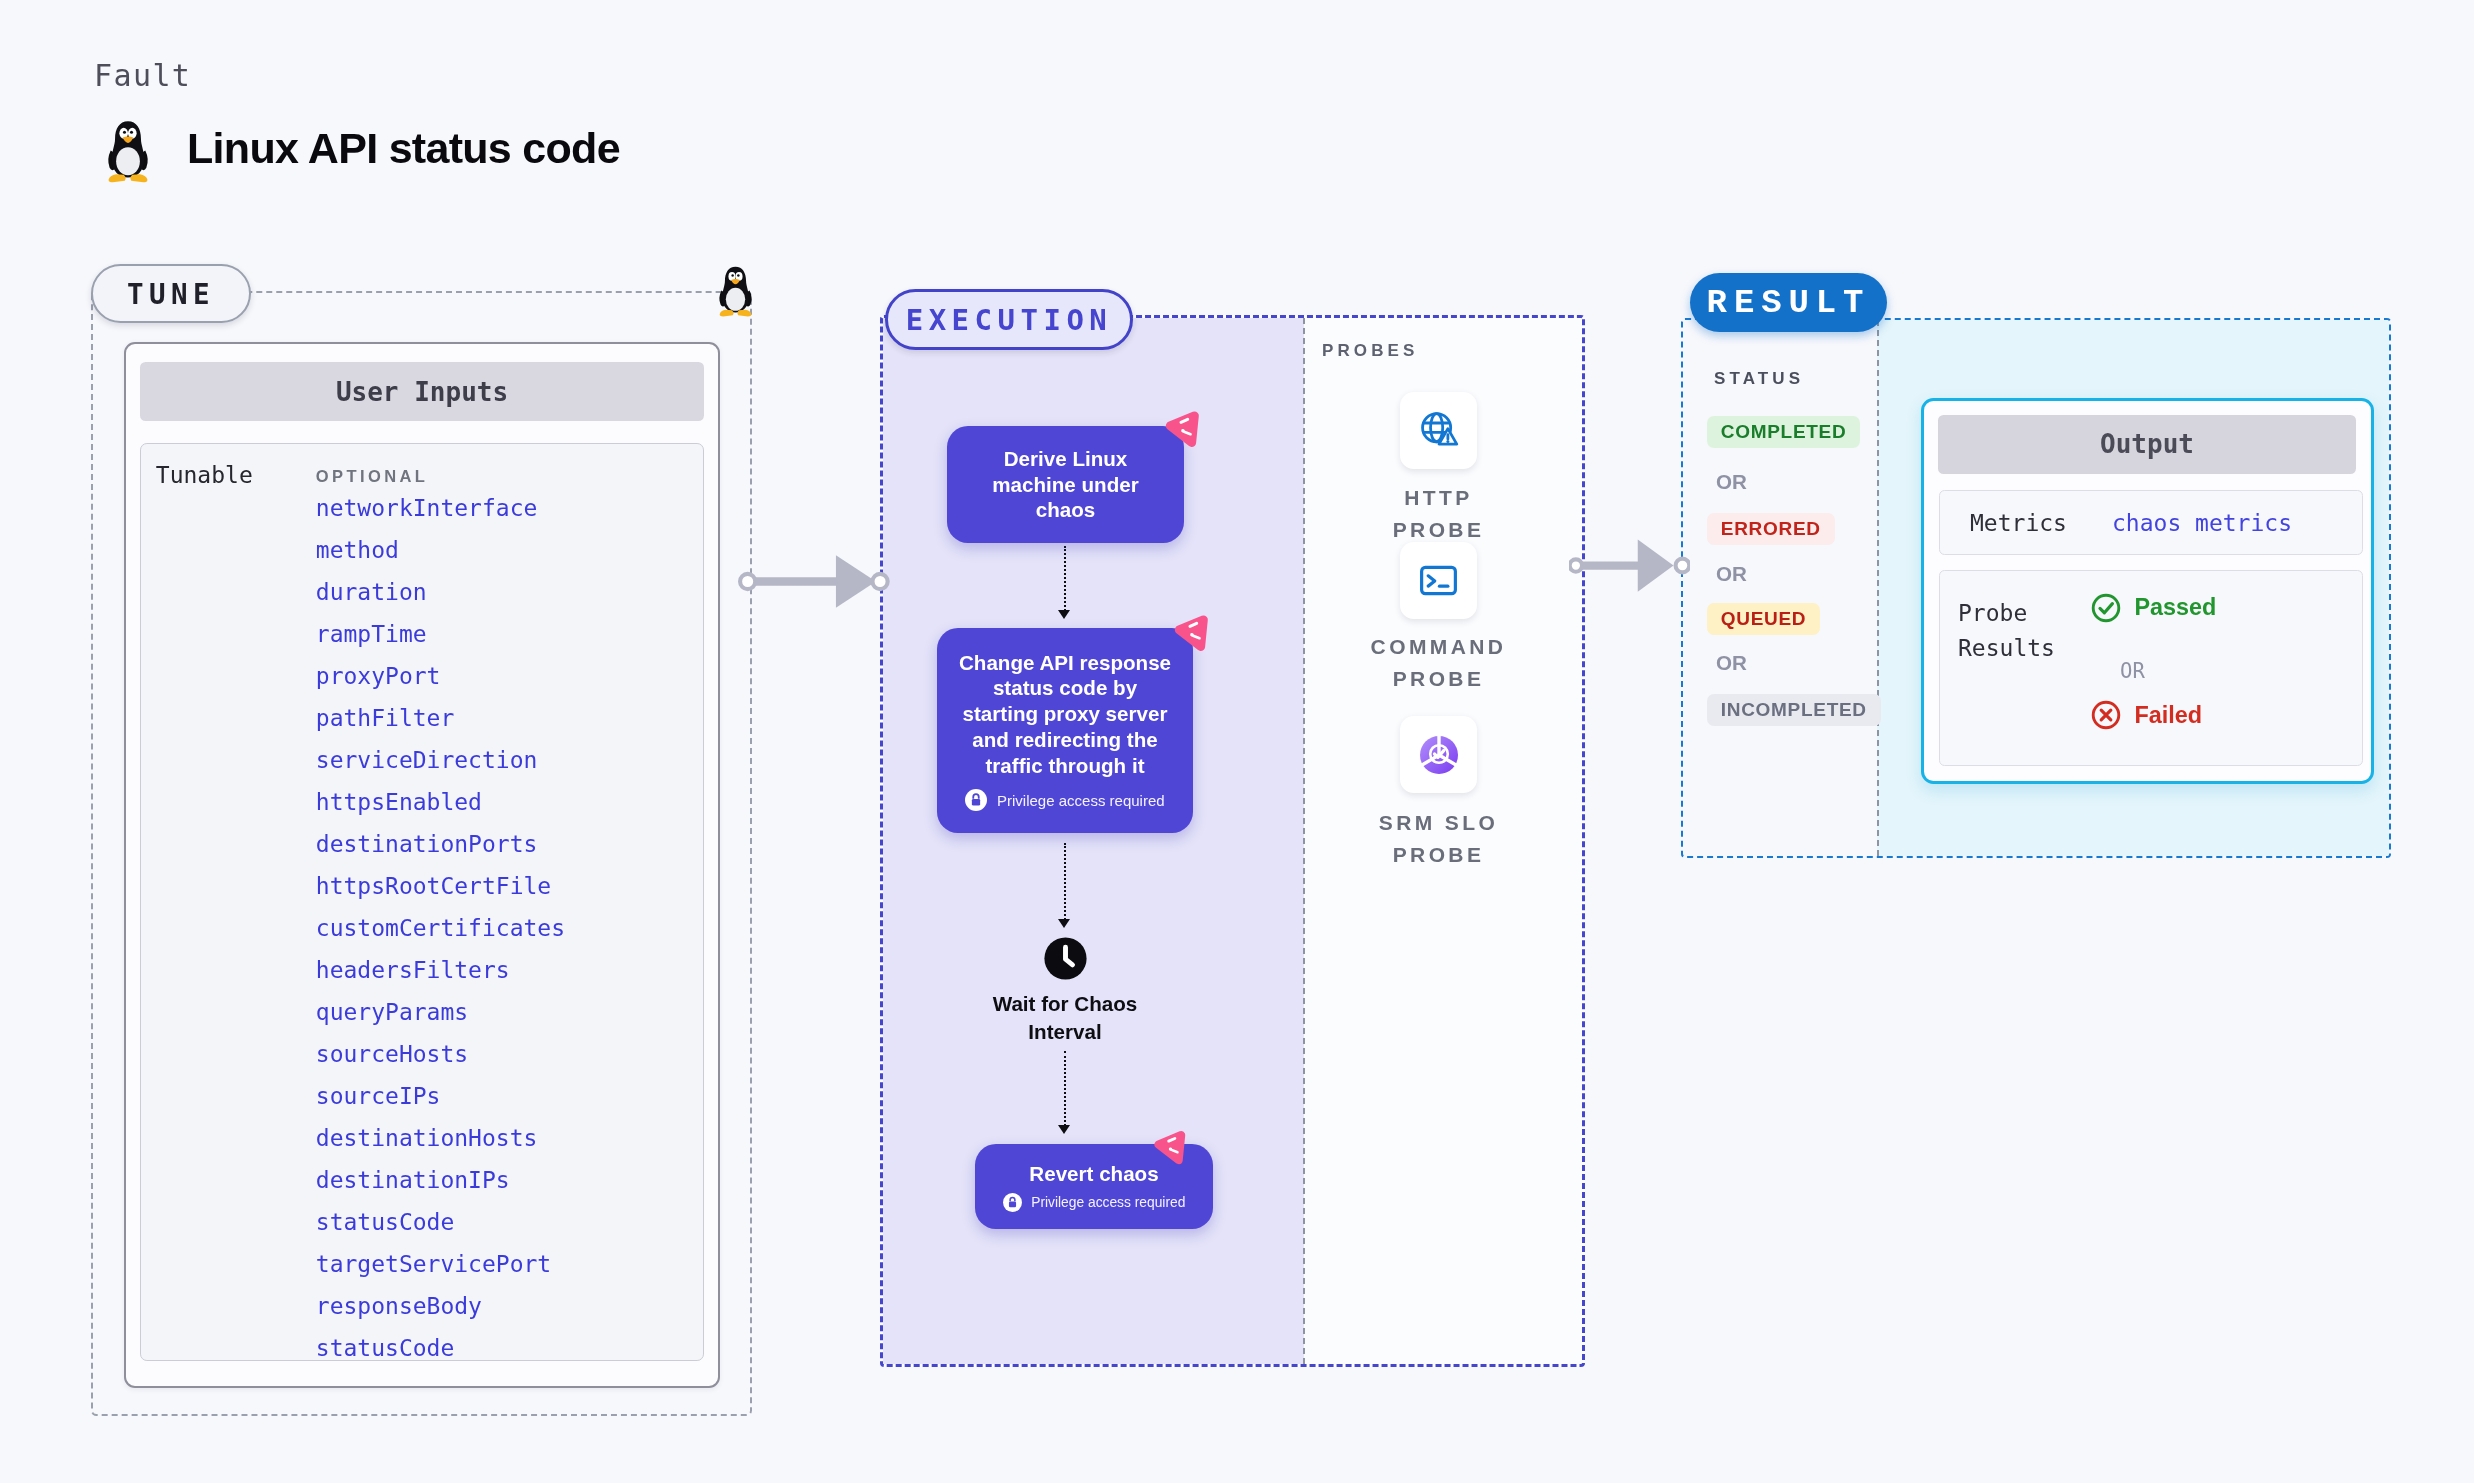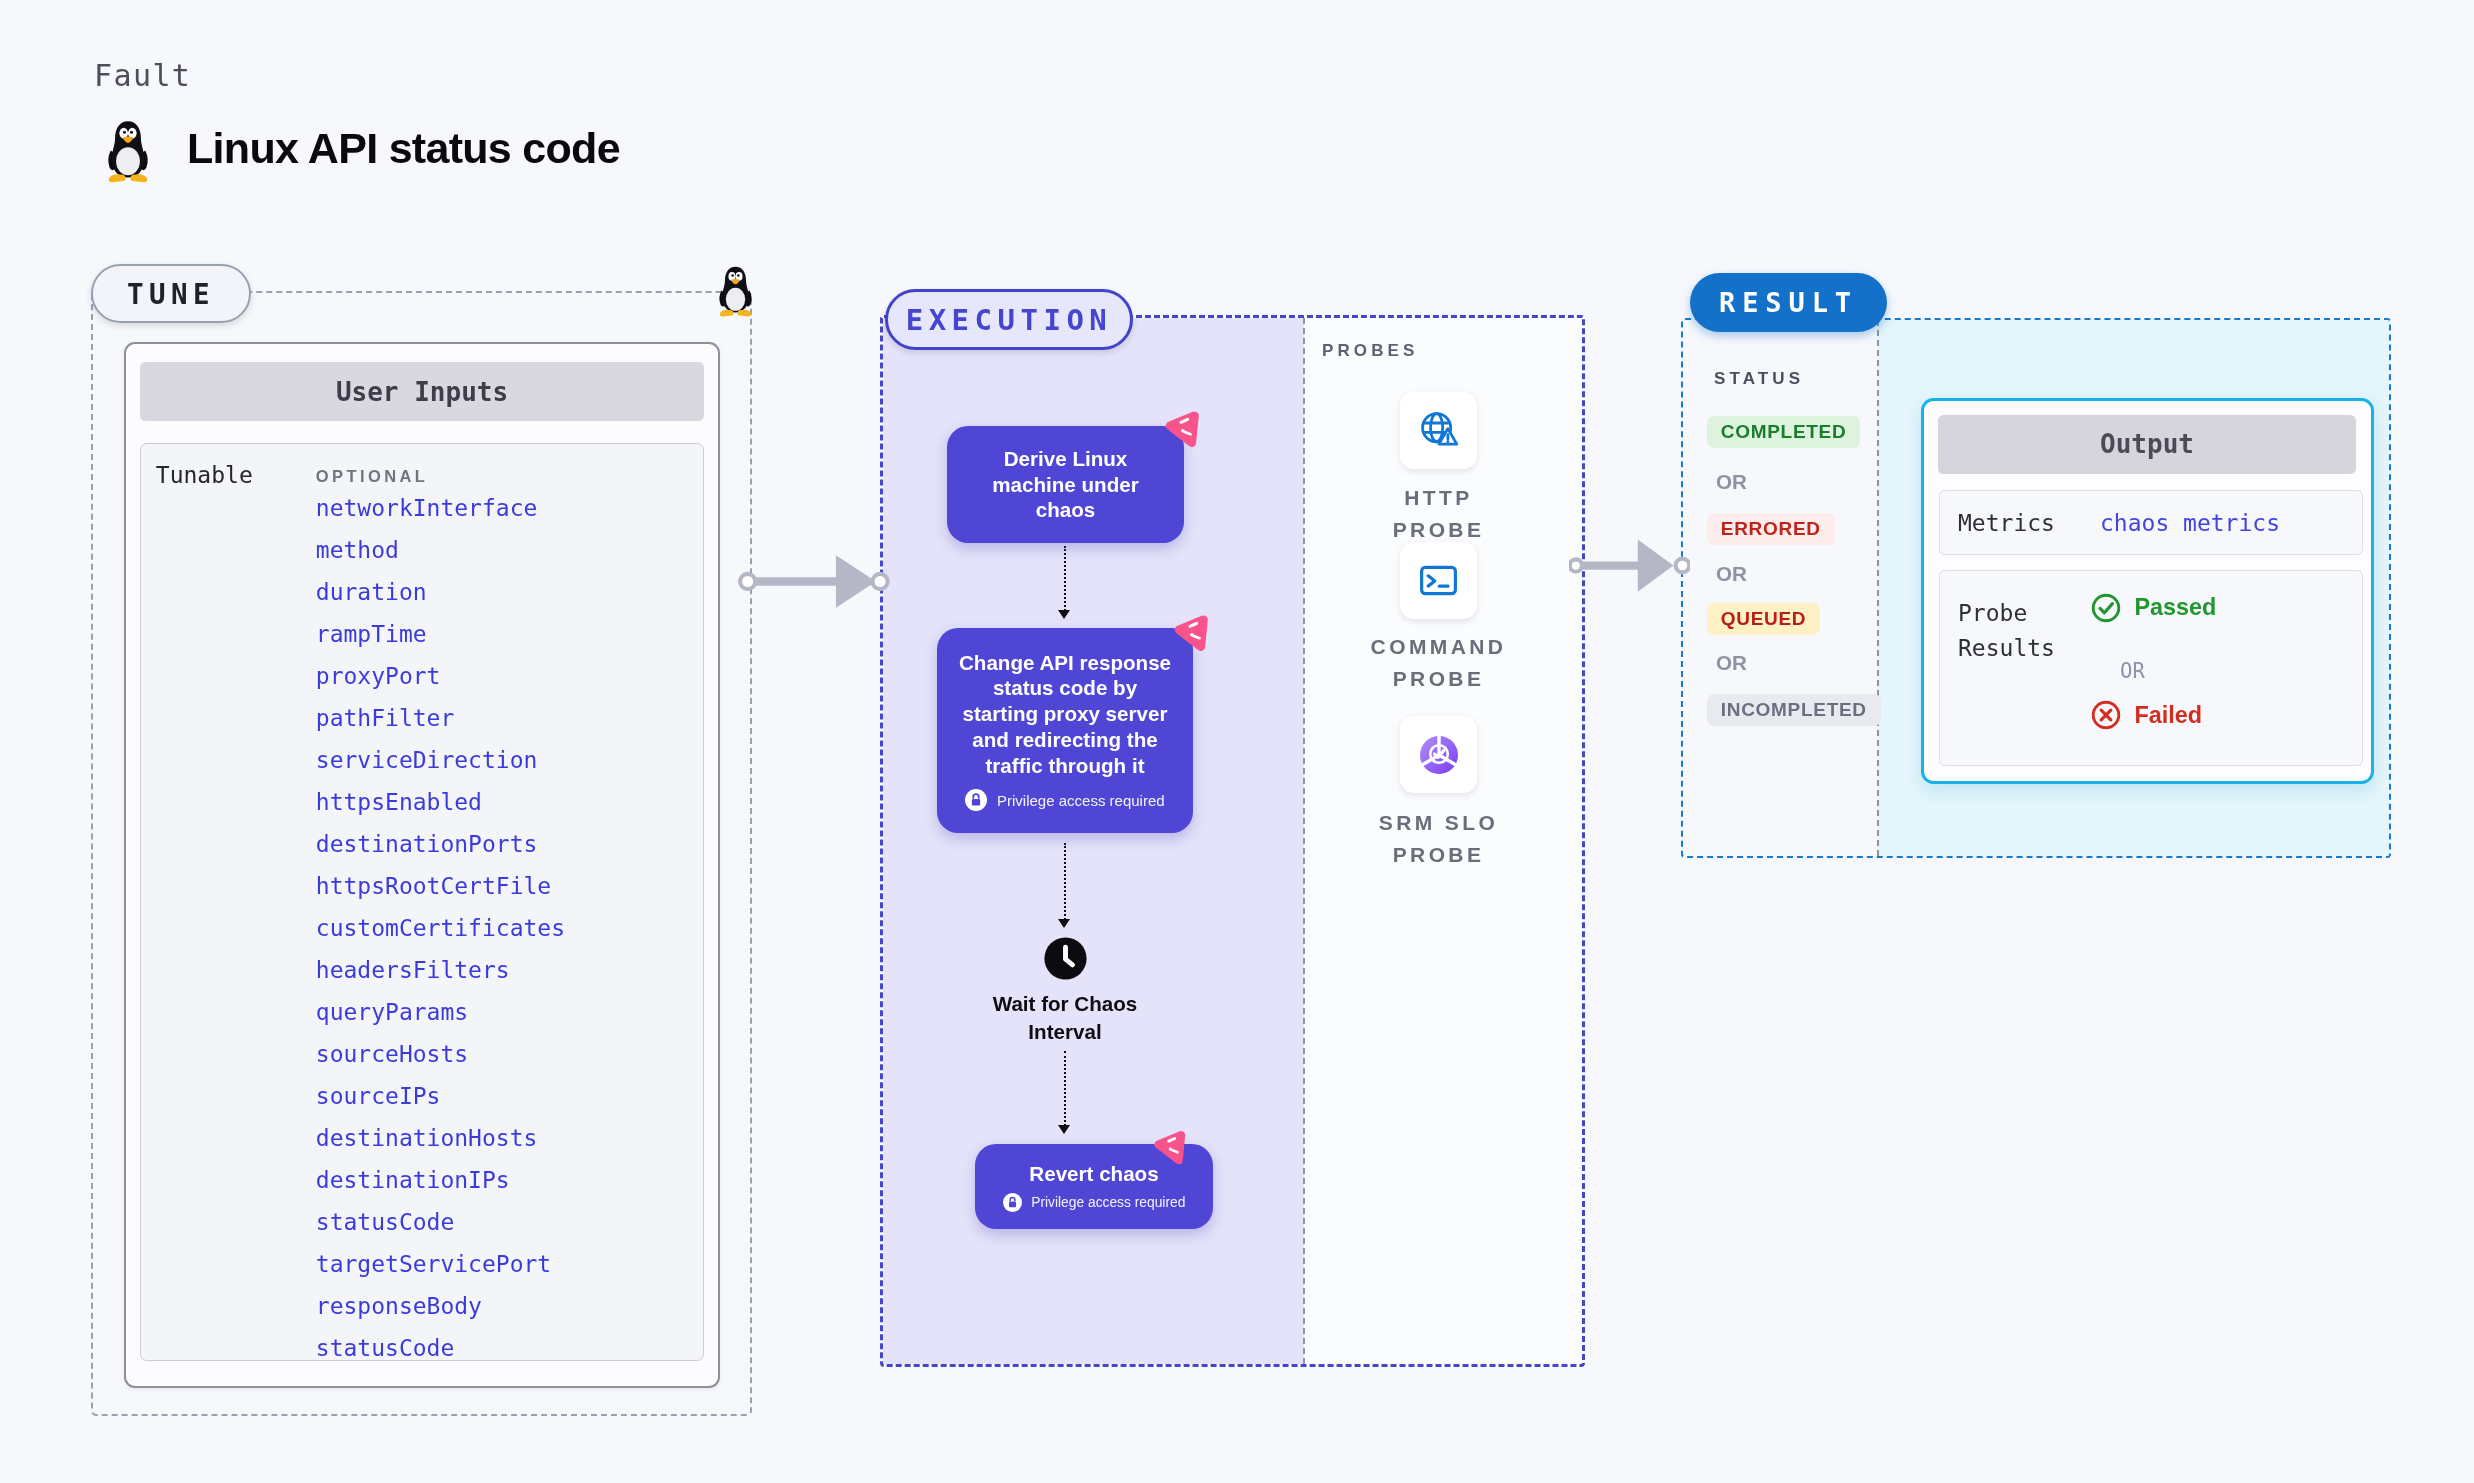--- a/index.html
+++ b/index.html
@@ -13,21 +13,21 @@
   .page-title{left:187px;top:124px;font-size:43px;font-weight:800;color:#0a0a0e;letter-spacing:-0.7px;}
 
   
   .pill{display:flex;align-items:center;justify-content:center;border-radius:32px;z-index:6;
         font-weight:700;box-shadow:0 2.8px 6.9px rgba(30,30,60,.14);}
   .tune-pill{left:91px;top:264px;width:156px;height:55px;background:#f3f4f9;border:2.8px solid #99a1ae;
              color:#20202a;font-size:27.5px;letter-spacing:5.5px;}
   .exec-pill{left:885px;top:289px;width:242px;height:55px;background:#e7e7fc;border:3.4px solid #4343ca;
              color:#4545cf;font-size:29px;letter-spacing:5.5px;}
   .result-pill{left:1690px;top:273px;width:197px;height:59px;background:#1471c9;border:none;
-               color:#ffffff;font-size:27px;letter-spacing:6.9px;box-shadow:0 4.1px 9.6px rgba(20,113,201,.35);}
+               color:#ffffff;font-size:34px;letter-spacing:6.9px;box-shadow:0 4.1px 9.6px rgba(20,113,201,.35);font-family:Liberation Mono, monospace;}
 
   
   .tune-box{left:91px;top:291px;width:657px;height:1121px;border:2.8px dashed #9aa0ad;border-radius:5.5px;}
   .ui-card{left:124px;top:342px;width:592px;height:1042px;background:#fcfcfe;border:2.1px solid #8e8f9b;
            border-radius:11px;box-shadow:0 1.4px 5.5px rgba(40,40,70,.07);}
   .ui-header{left:13.8px;top:18px;right:13.8px;height:59px;background:#d9d8e1;border-radius:5.5px;
              display:flex;align-items:center;justify-content:center;font-size:26px;font-weight:700;color:#3e3e4a;}
   .ui-panel{left:13.8px;top:99px;right:13.8px;bottom:25px;background:#f4f5f9;border:1.4px solid #cbccd7;border-radius:6.9px;}
   .tunable-label{left:15px;top:18px;font-size:23px;color:#26262e;}
   .optional-label{left:175px;top:23.4px;font-size:16.5px;font-weight:700;letter-spacing:3.4px;color:#70747e;}
@@ -74,21 +74,21 @@
   .badge-errored{left:1707px;top:513px;background:#fcecec;color:#c1241b;}
   .badge-queued{left:1707px;top:603px;background:#fdf1c5;color:#ba1f16;}
   .badge-incompleted{left:1707px;top:694px;background:#e9e9f0;color:#6b7080;}
   .or-label{font-size:20.6px;font-weight:600;color:#8f92a4;}
   .or1{left:1716px;top:470px;} .or2{left:1716px;top:562px;} .or3{left:1716px;top:651px;}
 
   .output-card{left:1921px;top:398px;width:447px;height:380px;background:#fdfdff;border:3.4px solid #18b3e6;
                border-radius:12.4px;box-shadow:0 6.9px 15px rgba(24,160,220,.18);z-index:3;}
   .out-header{left:14px;top:13.8px;right:15px;height:59px;background:#d6d5de;border-radius:5.5px;display:flex;
               align-items:center;justify-content:center;font-size:26px;font-weight:700;color:#4b4b58;}
-  .out-row{left:15px;right:8px;background:#f7f8fb;border:1.4px solid #dcdde6;border-radius:5.5px;}
+  .out-row{left:15px;right:8px;background:#f7f8fb;border:1.4px solid #dcdde6;border-radius:5.5px;padding-left:12px;}
   .metrics-row{top:89px;height:63px;display:flex;align-items:center;}
   .metrics-label{margin-left:18px;font-size:23px;color:#2f2f39;width:142px;}
   .metrics-value{font-size:23px;color:#4343e0;}
   .probe-results-row{top:169px;bottom:15px;}
   .probe-results-label{left:18px;top:25px;width:131px;font-size:23px;color:#2f2f39;line-height:1.5;}
   .res-line{display:flex;align-items:center;gap:12.4px;}
   .passed-line{left:150px;top:20.6px;} .failed-line{left:150px;top:128px;}
   .passed-text{font-size:23.4px;font-weight:700;color:#21962f;}
   .failed-text{font-size:23.4px;font-weight:700;color:#d32c20;}
   .out-or{left:180px;top:88px;font-size:20.6px;color:#8f92a5;}

